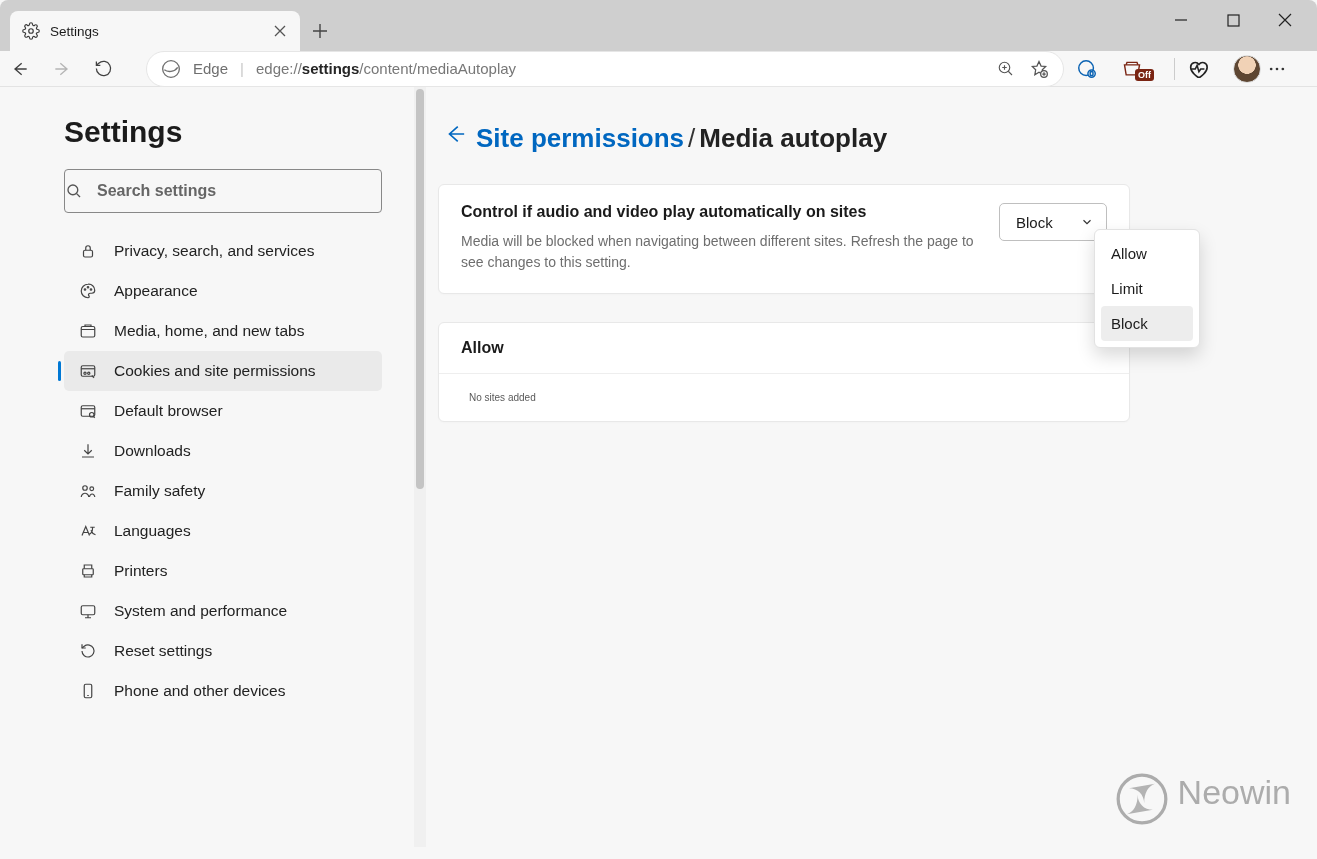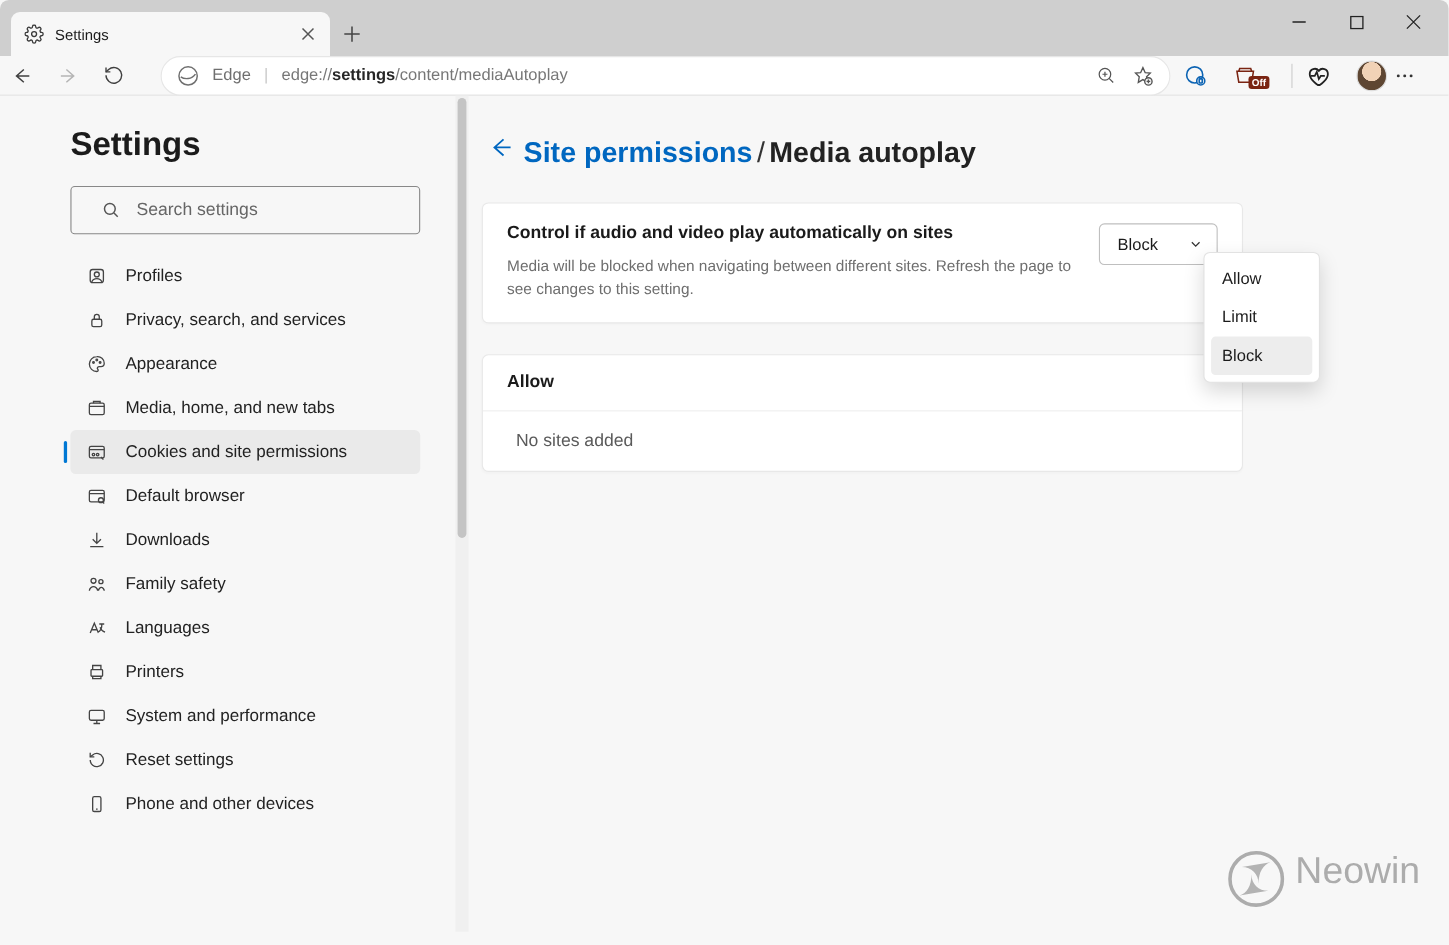--- a/index.html
+++ b/index.html
@@ -138,25 +138,26 @@
   h1.settings-title {
     font-size: 30px;
     font-weight: 600;
     margin: 0 0 20px 0;
   }
   .search-settings {
     height: 44px;
     border:1px solid #888;
     border-radius: 4px;
     display:flex; align-items:center;
-    padding: 0 27px;
+    padding: 0 0;
     gap: 14px;
     font-size: 16px;
     color:#666;
     margin-bottom: 18px;
+    font-weight: bold;
   }
   .nav-item {
     height: 40px;
     display:flex;
     align-items:center;
     gap: 16px;
     padding: 0 14px;
     border-radius: 5px;
     font-size: 15.5px;
     color:#222;
@@ -244,21 +245,21 @@
   }
   .dropdown-menu .opt.selected { background:#ededed; }
   .allow-card .allow-head {
     padding: 16px 22px;
     font-size:16px;
     font-weight:600;
     border-bottom:1px solid #eee;
   }
   .allow-card .allow-body {
     padding: 18px 30px;
-    font-size:16px;
+    font-size:10px;
     color:#5a5a5a;
   }
   
   .watermark {
     position:absolute;
     right: 26px; bottom: 22px;
     display:flex;gap:10px;
     color:#9f9f9f;
     font-size:34px;
     font-weight:400;
@@ -399,30 +400,20 @@
             <circle cx="10.5" cy="10.5" r="6.5"></circle>
             <path d="M20 20l-4.5-4.5"></path>
           </svg>
       </span>
       <span>Search settings</span>
     </div>
     <div id="nav-list">
         <div class="nav-item">
           <span class="nav-icon">
             <svg width="18" height="18" viewBox="0 0 24 24" fill="none" stroke="#444" stroke-width="1.6">
-              <rect x="4" y="4" width="16" height="16" rx="3"></rect>
-              <circle cx="12" cy="10" r="3"></circle>
-              <path d="M6 19c1-3 4-4 6-4s5 1 6 4"></path>
-            </svg>
-          </span>
-          <span>Profiles</span>
-        </div>
-        <div class="nav-item">
-          <span class="nav-icon">
-            <svg width="18" height="18" viewBox="0 0 24 24" fill="none" stroke="#444" stroke-width="1.6">
               <rect x="6" y="11" width="12" height="9" rx="2"></rect>
               <path d="M9 11V8a3 3 0 0 1 6 0v3"></path>
             </svg>
           </span>
           <span>Privacy, search, and services</span>
         </div>
         <div class="nav-item">
           <span class="nav-icon">
             <svg width="18" height="18" viewBox="0 0 24 24" fill="none" stroke="#444" stroke-width="1.6">
               <path d="M12 3a9 9 0 1 0 0 18c2 0 2-2 1-3s0-3 2-3h2a4 4 0 0 0 4-4 8 8 0 0 0-9-8z"></path>

